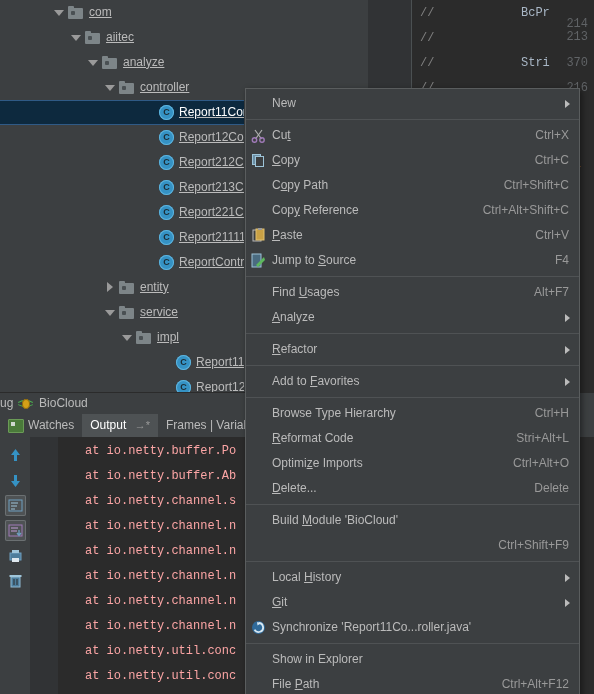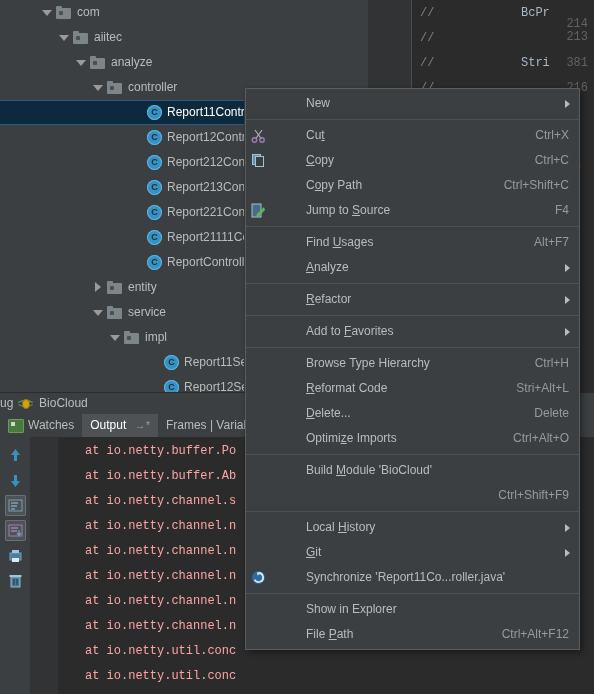--- a/index.html
+++ b/index.html
@@ -26,21 +26,22 @@
     width: 244px;
     height: 392px;
     background: #3c3f41;
     overflow: hidden;
   }
   .tree-row {
     position: relative;
     height: 25px;
     line-height: 25px;
     white-space: nowrap;
-    padding-left: 0;
+    padding-left: 12px;
+    text-decoration: underline;
   }
   .tree-row.selected {
     background: #0d293e;
     border-top: 1px solid #2f5a86;
     border-bottom: 1px solid #2f5a86;
     height: 23px;
     line-height: 23px;
   }
   .tw {
     display: inline-block;
@@ -319,21 +320,21 @@
   .menu-item {
     position: relative;
     height: 25px;
     line-height: 25px;
     white-space: nowrap;
     padding-left: 26px;
     padding-right: 10px;
     font-size: 12px;
     color: #bbbbbb;
   }
-  .menu-item .mlabel { vertical-align: middle; margin-left: 34px; }
+  .menu-item .mlabel { vertical-align: middle; }
   .menu-item .mlabel u { text-decoration: underline; }
   .menu-item .shortcut {
     position: absolute;
     right: 10px; top: 0;
     color: #999999;
     font-size: 12px;
   }
   .menu-item .submenu-arrow {
     position: absolute;
     right: 9px; top: 9px;
@@ -359,21 +360,21 @@
 <body>
 
 <div id="app" class="no-select">
 
   <div id="editor-pane">
     <div id="gutter"></div>
     <div class="gutter-sep"></div>
     <div id="editor-lines">
         <div class="lineno" style="top: 6px; margin-top: 24px;">213</div>
         <div class="lineno" style="top: 17px;">214</div>
-        <div class="lineno" style="top: 56px;">381</div>
+        <div class="lineno" style="top: 56px;">370</div>
         <div class="lineno" style="top: 81px;">216</div>
       </div>
     <div id="editor-code">
         <div class="code-line" style="top: 6px;">//</div>
         <div class="code-line" style="top: 31px;">//</div>
         <div class="code-line" style="top: 56px;">//</div>
         <div class="code-line" style="top: 81px;">//</div>
       </div>
     <div id="editor-tails">
         <div class="code-tail" style="top: 6px; left: 153px;">BcPr</div>
@@ -508,36 +509,42 @@
               <path d="M5 3 L11.5 12" stroke="#b0b0b0" stroke-width="1.2" fill="none"></path>
               <path d="M12 3 L5.5 12" stroke="#b0b0b0" stroke-width="1.2" fill="none"></path>
               <circle cx="4.5" cy="13" r="2.2" fill="none" stroke="#a07ab8" stroke-width="1.4"></circle>
               <circle cx="12" cy="13" r="2.2" fill="none" stroke="#a07ab8" stroke-width="1.4"></circle>
             </svg></span><span class="mlabel">Cu<u>t</u></span><span class="shortcut">Ctrl+X</span></div>
         <div class="menu-item"><span class="micon"><svg width="17" height="17" viewBox="0 0 17 17">
               <rect x="2.5" y="2.5" width="8" height="10" fill="#6b8fa6" stroke="#9dc4d8"></rect>
               <rect x="5.5" y="4.5" width="8" height="10" fill="#3c3f41" stroke="#9dc4d8"></rect>
             </svg></span><span class="mlabel"><u>C</u>opy</span><span class="shortcut">Ctrl+C</span></div>
         <div class="menu-item"><span class="mlabel">C<u>o</u>py Path</span><span class="shortcut">Ctrl+Shift+C</span></div>
+        <div class="menu-item"><span class="mlabel">Cop<u>y</u> Reference</span><span class="shortcut">Ctrl+Alt+Shift+C</span></div>
+        <div class="menu-item"><span class="micon"><svg width="17" height="17" viewBox="0 0 17 17">
+              <rect x="3" y="3" width="8" height="11" fill="#3c3f41" stroke="#b8b8b8"></rect>
+              <rect x="6" y="2" width="8" height="11" fill="#c9a145" stroke="#e0c071"></rect>
+              <rect x="8" y="1" width="4" height="2" fill="#9a9a9a"></rect>
+            </svg></span><span class="mlabel"><u>P</u>aste</span><span class="shortcut">Ctrl+V</span></div>
         <div class="menu-item"><span class="micon"><svg width="17" height="17" viewBox="0 0 17 17">
               <rect x="2" y="2" width="9" height="13" fill="#4a6b80" stroke="#9dc4d8"></rect>
               <path d="M6 13 L14 5 L15 8 L8 15 Z" fill="#5db85d"></path>
             </svg></span><span class="mlabel">Jump to <u>S</u>ource</span><span class="shortcut">F4</span></div>
         <div class="menu-sep"></div>
         <div class="menu-item"><span class="mlabel">Find <u>U</u>sages</span><span class="shortcut">Alt+F7</span></div>
         <div class="menu-item"><span class="mlabel"><u>A</u>nalyze</span><span class="submenu-arrow"></span></div>
         <div class="menu-sep"></div>
         <div class="menu-item"><span class="mlabel"><u>R</u>efactor</span><span class="submenu-arrow"></span></div>
         <div class="menu-sep"></div>
         <div class="menu-item"><span class="mlabel">Add to <u>F</u>avorites</span><span class="submenu-arrow"></span></div>
         <div class="menu-sep"></div>
         <div class="menu-item"><span class="mlabel">Browse Type Hierarchy</span><span class="shortcut">Ctrl+H</span></div>
         <div class="menu-item"><span class="mlabel"><u>R</u>eformat Code</span><span class="shortcut">Stri+Alt+L</span></div>
+        <div class="menu-item"><span class="mlabel">Optimi<u>z</u>e Imports</span><span class="shortcut">Ctrl+Alt+O</span></div>
         <div class="menu-item"><span class="mlabel"><u>D</u>elete...</span><span class="shortcut">Delete</span></div>
-        <div class="menu-item"><span class="mlabel">Optimi<u>z</u>e Imports</span><span class="shortcut">Ctrl+Alt+O</span></div>
         <div class="menu-sep"></div>
         <div class="menu-item"><span class="mlabel">Build <u>M</u>odule 'BioCloud'</span></div>
         <div class="menu-item"><span class="shortcut">Ctrl+Shift+F9</span></div>
         <div class="menu-sep"></div>
         <div class="menu-item"><span class="mlabel">Local <u>H</u>istory</span><span class="submenu-arrow"></span></div>
         <div class="menu-item"><span class="mlabel"><u>G</u>it</span><span class="submenu-arrow"></span></div>
         <div class="menu-item"><span class="micon"><svg width="17" height="17" viewBox="0 0 17 17">
               <circle cx="8.5" cy="8.5" r="6.5" fill="#2f6a9a"></circle>
               <path d="M8.5 4 A4.5 4.5 0 1 1 4.6 10.6" stroke="#d8e8f2" stroke-width="1.8" fill="none"></path>
               <path d="M7 3 L10.5 4.6 L7.5 6.4 Z" fill="#d8e8f2"></path>

